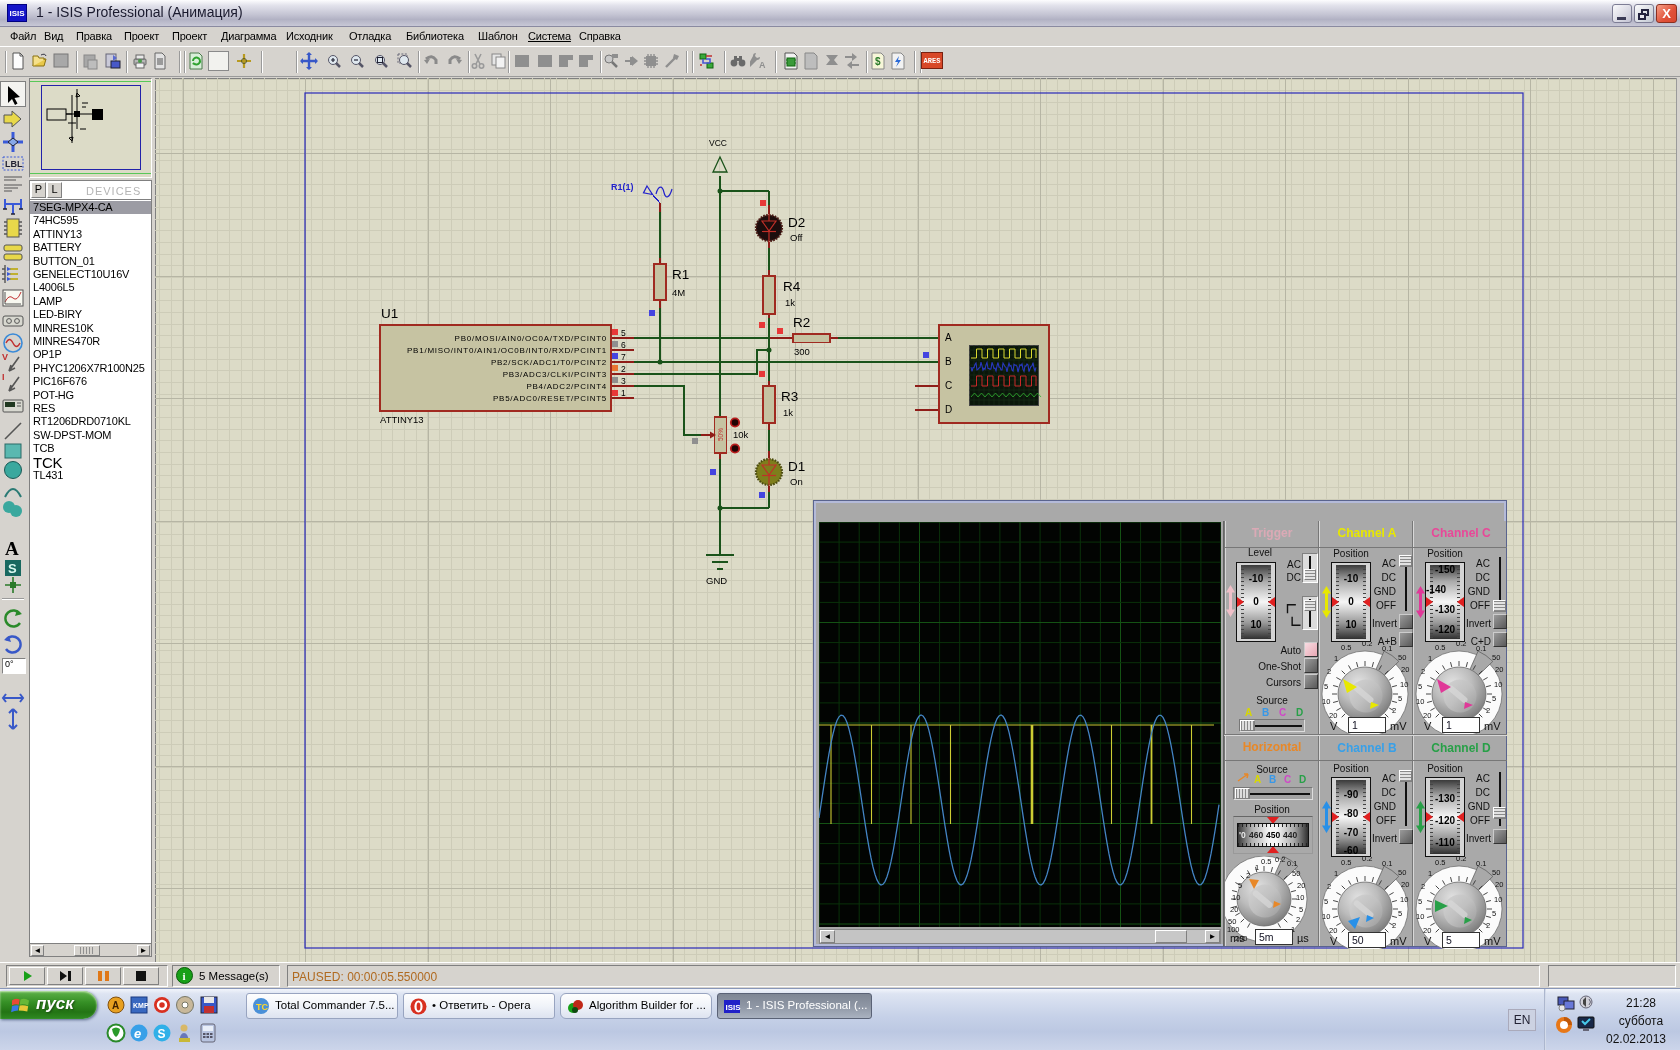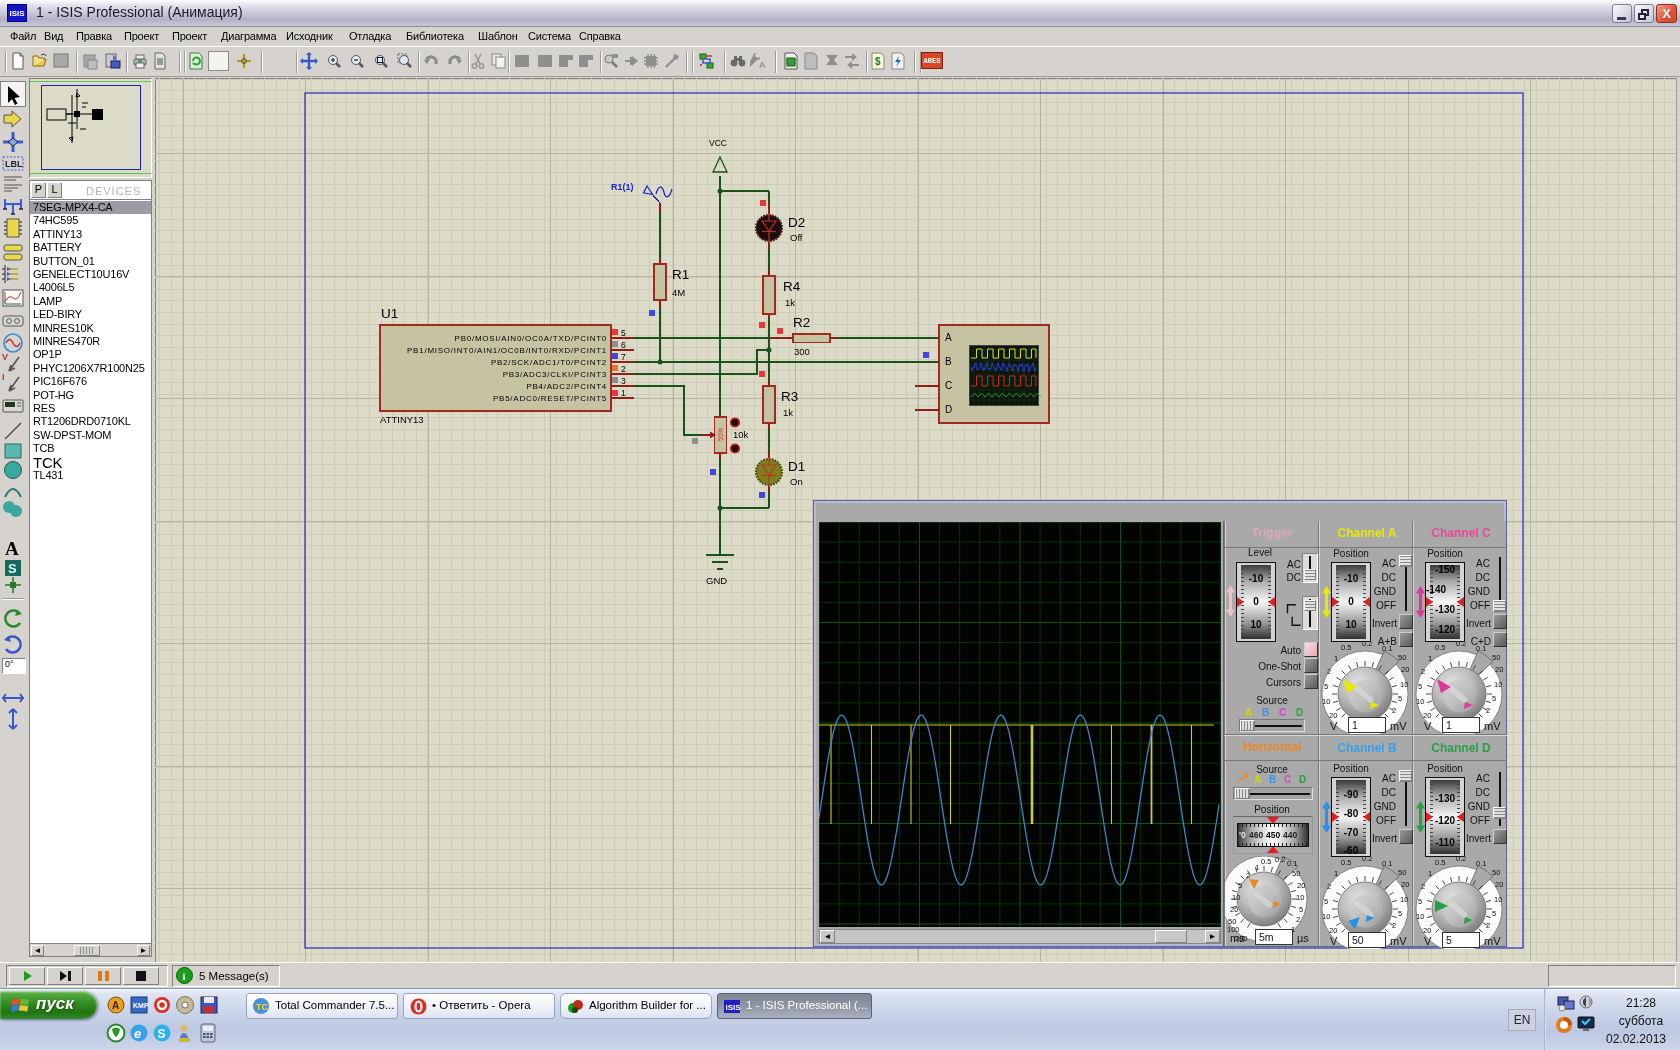--- a/index.html
+++ b/index.html
@@ -26,21 +26,21 @@
 <div class="abs" style="left:10px;top:3px;font-size:11px;letter-spacing:-0.2px;color:#000;">Файл</div>
 <div class="abs" style="left:44px;top:3px;font-size:11px;letter-spacing:-0.2px;color:#000;">Вид</div>
 <div class="abs" style="left:76px;top:3px;font-size:11px;letter-spacing:-0.2px;color:#000;">Правка</div>
 <div class="abs" style="left:124px;top:3px;font-size:11px;letter-spacing:-0.2px;color:#000;">Проект</div>
 <div class="abs" style="left:172px;top:3px;font-size:11px;letter-spacing:-0.2px;color:#000;">Проект</div>
 <div class="abs" style="left:221px;top:3px;font-size:11px;letter-spacing:-0.2px;color:#000;">Диаграмма</div>
 <div class="abs" style="left:286px;top:3px;font-size:11px;letter-spacing:-0.2px;color:#000;">Исходник</div>
 <div class="abs" style="left:349px;top:3px;font-size:11px;letter-spacing:-0.2px;color:#000;">Отладка</div>
 <div class="abs" style="left:406px;top:3px;font-size:11px;letter-spacing:-0.2px;color:#000;">Библиотека</div>
 <div class="abs" style="left:478px;top:3px;font-size:11px;letter-spacing:-0.2px;color:#000;">Шаблон</div>
-<div class="abs" style="left:528px;top:3px;font-size:11px;letter-spacing:-0.2px;color:#000;">Система</div>
+<div class="abs" style="left:528px;top:3px;font-size:11px;letter-spacing:-0.2px;color:#000;text-decoration:underline;">Система</div>
 <div class="abs" style="left:579px;top:3px;font-size:11px;letter-spacing:-0.2px;color:#000;">Справка</div>
 </div>
 <div class="abs" style="left:0;top:46px;width:1680px;height:31px;background:#d6d3ce;border-top:1px solid #fff;border-bottom:1px solid #9a9a9a;">
 <div class="abs" style="left:5px;top:4px;width:2px;height:22px;border-left:1px solid #9a9a9a;border-right:1px solid #fff;"></div>
 <div class="abs" style="left:76px;top:4px;width:2px;height:22px;border-left:1px solid #9a9a9a;border-right:1px solid #fff;"></div>
 <div class="abs" style="left:126px;top:4px;width:2px;height:22px;border-left:1px solid #9a9a9a;border-right:1px solid #fff;"></div>
 <div class="abs" style="left:179px;top:4px;width:2px;height:22px;border-left:1px solid #9a9a9a;border-right:1px solid #fff;"></div>
 <div class="abs" style="left:184px;top:4px;width:2px;height:22px;border-left:1px solid #9a9a9a;border-right:1px solid #fff;"></div>
 <div class="abs" style="left:261px;top:4px;width:2px;height:22px;border-left:1px solid #9a9a9a;border-right:1px solid #fff;"></div>
 <div class="abs" style="left:296px;top:4px;width:2px;height:22px;border-left:1px solid #9a9a9a;border-right:1px solid #fff;"></div>
@@ -1337,20 +1337,23 @@
           <rect x="12" y="3" width="10" height="10" fill="#111"></rect>
         </svg></div>
 </div>
 <div class="abs sunk" style="left:172px;top:2px;width:108px;height:22px;">
  <svg class="abs" style="left:3px;top:1px;" width="17" height="17">
         <circle cx="8.5" cy="8.5" r="8" fill="#18a018" stroke="#0a5a0a"></circle>
         <text x="6.5" y="13" font-size="11" fill="#fff" font-weight="bold" font-family="Liberation Serif">i</text>
       </svg>
  <div class="abs" style="left:26px;top:4px;font-size:11.5px;">5 Message(s)</div>
 </div>
+<div class="abs sunk" style="left:287px;top:2px;width:1253px;height:22px;">
+ <div class="abs" style="left:4px;top:4px;font-size:12px;color:#b06a20;">PAUSED: 00:00:05.550000</div>
+</div>
 <div class="abs sunk" style="left:1548px;top:2px;width:128px;height:22px;"></div>
 </div>
 <div class="abs" style="left:0;top:988px;width:1680px;height:62px;background:linear-gradient(180deg,#f2f5fb 0%,#dde4f2 8%,#c6d1e8 45%,#bcc8e2 70%,#ccd5ea 100%);border-top:1px solid #8896b8;">
 <div class="abs" style="left:0;top:2px;width:97px;height:28px;border-radius:0 14px 14px 0;background:linear-gradient(180deg,#5fb24a 0%,#369026 40%,#237414 75%,#2f8a22 100%);box-shadow:inset 0 1px 2px #c8e8b8, 1px 1px 3px #5a6a8a;">
  <svg class="abs" style="left:11px;top:6px;" width="19" height="17" viewBox="0 0 22 20">
   <path d="M1 4 Q5 1 10 3 L9 9 Q4 8 1 10Z" fill="#e84a38"></path>
   <path d="M11 3 Q16 1 21 4 L20 10 Q15 8 10 9Z" fill="#68b838"></path>
   <path d="M1 11 Q5 9 9 10 L8 16 Q4 16 0 18Z" fill="#3878e8"></path>
   <path d="M10 10 Q15 9 20 11 L19 17 Q14 16 9 16Z" fill="#e8c838"></path>
       </svg>

